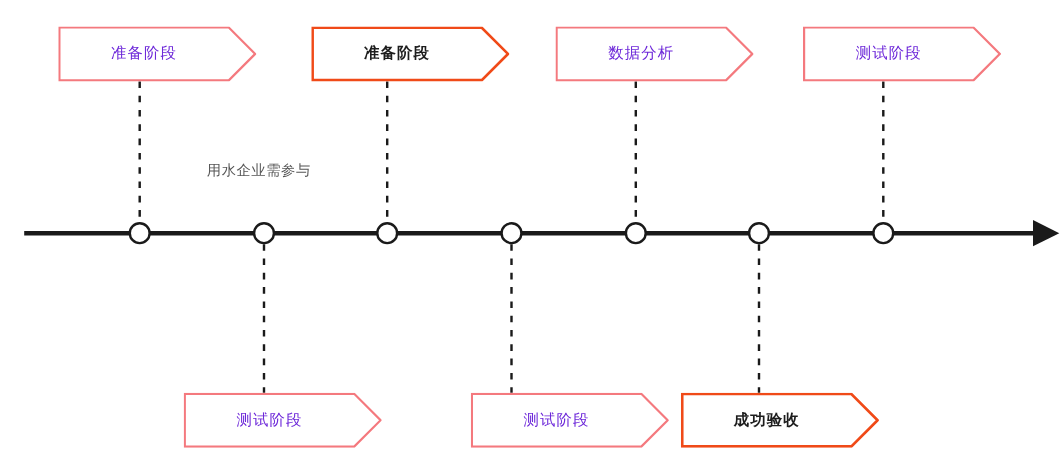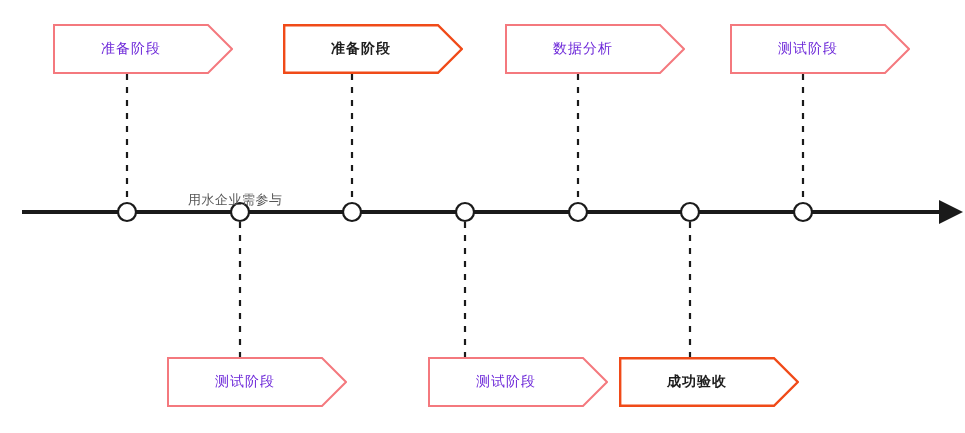--- a/index.html
+++ b/index.html
@@ -139,16 +139,16 @@
         <div class="banner-label">测试阶段</div>
       </div>
       <div class="banner accent strong" style="left: 619px; top: 357px; width: 180px; height: 50px;">
         <svg class="banner-shape" viewBox="0 0 180 50" preserveAspectRatio="none">
           <path d="M1.2,1.2 L155,1.2 L178.8,25 L155,48.8 L1.2,48.8 Z" fill="#ffffff" stroke="#F04A18" stroke-width="2.4" stroke-linejoin="miter"></path>
         </svg>
         <div class="banner-label">成功验收</div>
       </div>
     </div>
   <div id="annotation-layer">
-      <div class="annotation" style="left: 188px; top: 146px; margin-top: 45px;">用水企业需参与</div>
+      <div class="annotation" style="left: 188px; top: 146px;">用水企业需参与</div>
     </div>
 
 </div>
 
 </body></html>

